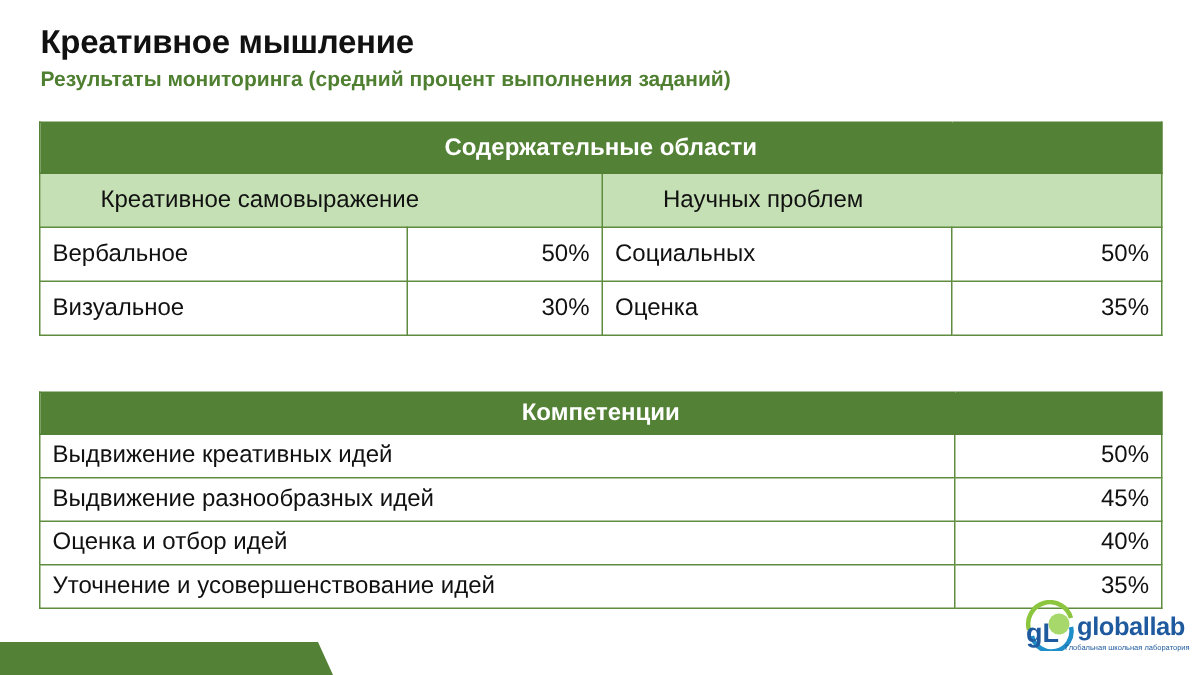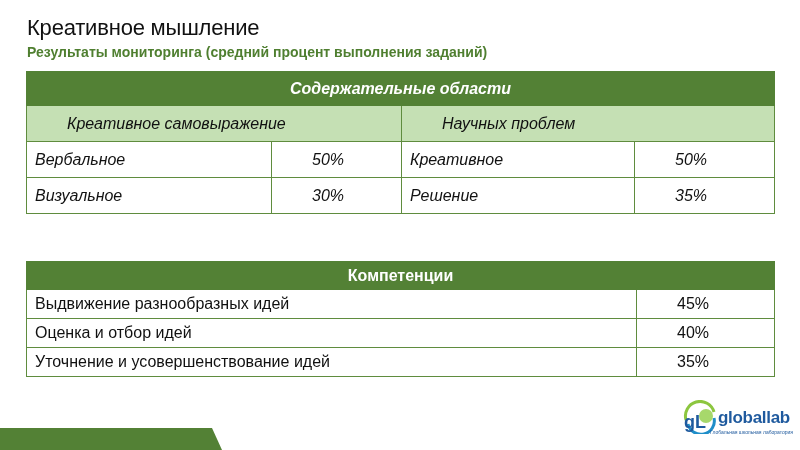--- a/index.html
+++ b/index.html
@@ -4,36 +4,36 @@
 <style>
   html, body { margin:0; padding:0; }
   body {
     width:800px; height:450px; position:relative; overflow:hidden;
     background:#ffffff;
     font-family:"Liberation Sans", "DejaVu Sans", sans-serif;
     color:#111;
   }
   .title {
     position:absolute; left:27px; top:15px;
-    font-size:22px; font-weight:normal; color:#111; letter-spacing:-0.2px;
+    font-size:22px; font-weight:bold; color:#111; letter-spacing:-0.2px;
   }
   .subtitle {
     position:absolute; left:27px; top:44px;
     font-size:14px; font-weight:bold; color:#4f7f30;
   }
   table { border-collapse:collapse; position:absolute; table-layout:fixed; }
   td, th { border:1.5px solid #5f8c3e; padding:0 8px; font-size:16px; }
   th.hdr {
     background:#538135; color:#ffffff; font-weight:bold; text-align:center;
     height:33px; border-color:#538135;
   }
   td.sub { background:#c5e0b4; height:35px;padding-left:40px; }
   td.row1 { height:35px;margin-top:17px; }
-  td.pct { text-align:left; padding-left:40px; }
-  #t1 { left:26px; top:71px; width:748px;font-style:italic; }
+  td.pct { text-align:right; padding-left:40px; }
+  #t1 { left:26px; top:81px; width:748px; }
   #t2 { left:26px; top:241px; width:748px;margin-top:20px; }
   #t2 td { height:28px; }
   .footer-band {
     position:absolute; left:0; top:428px; width:222px; height:22px;
     background:#538135;
     clip-path:polygon(0 0, 212px 0, 222px 22px, 0 22px);
   }
   .logo { position:absolute; left:680px; top:400px; width:115px; height:42px; }
   .logo-text {
     position:absolute; left:38px; top:8px;
@@ -60,40 +60,44 @@
       <tr>
     <th class="hdr" colspan="4">Содержательные области</th>
   </tr>
   <tr>
     <td class="sub" colspan="2">Креативное самовыражение</td>
     <td class="sub" colspan="2">Научных проблем</td>
   </tr>
   <tr>
     <td class="row1">Вербальное</td>
     <td class="row1 pct">50%</td>
-    <td class="row1">Креативное</td>
+    <td class="row1">Социальных</td>
     <td class="row1 pct">50%</td>
   </tr>
   <tr>
     <td class="row1">Визуальное</td>
     <td class="row1 pct">30%</td>
-    <td class="row1">Решение</td>
+    <td class="row1">Оценка</td>
     <td class="row1 pct">35%</td>
   </tr>
 </tbody>
   </table>
 
 <table id="t2">
   <colgroup>
       <col style="width:610px">
       <col style="width:138px">
     </colgroup>
   <tbody>
       <tr>
     <th class="hdr" colspan="2" style="height:27px">Компетенции</th>
+  </tr>
+  <tr>
+    <td>Выдвижение креативных идей</td>
+    <td class="pct">50%</td>
   </tr>
   <tr>
     <td>Выдвижение разнообразных идей</td>
     <td class="pct">45%</td>
   </tr>
   <tr>
     <td>Оценка и отбор идей</td>
     <td class="pct">40%</td>
   </tr>
   <tr>

